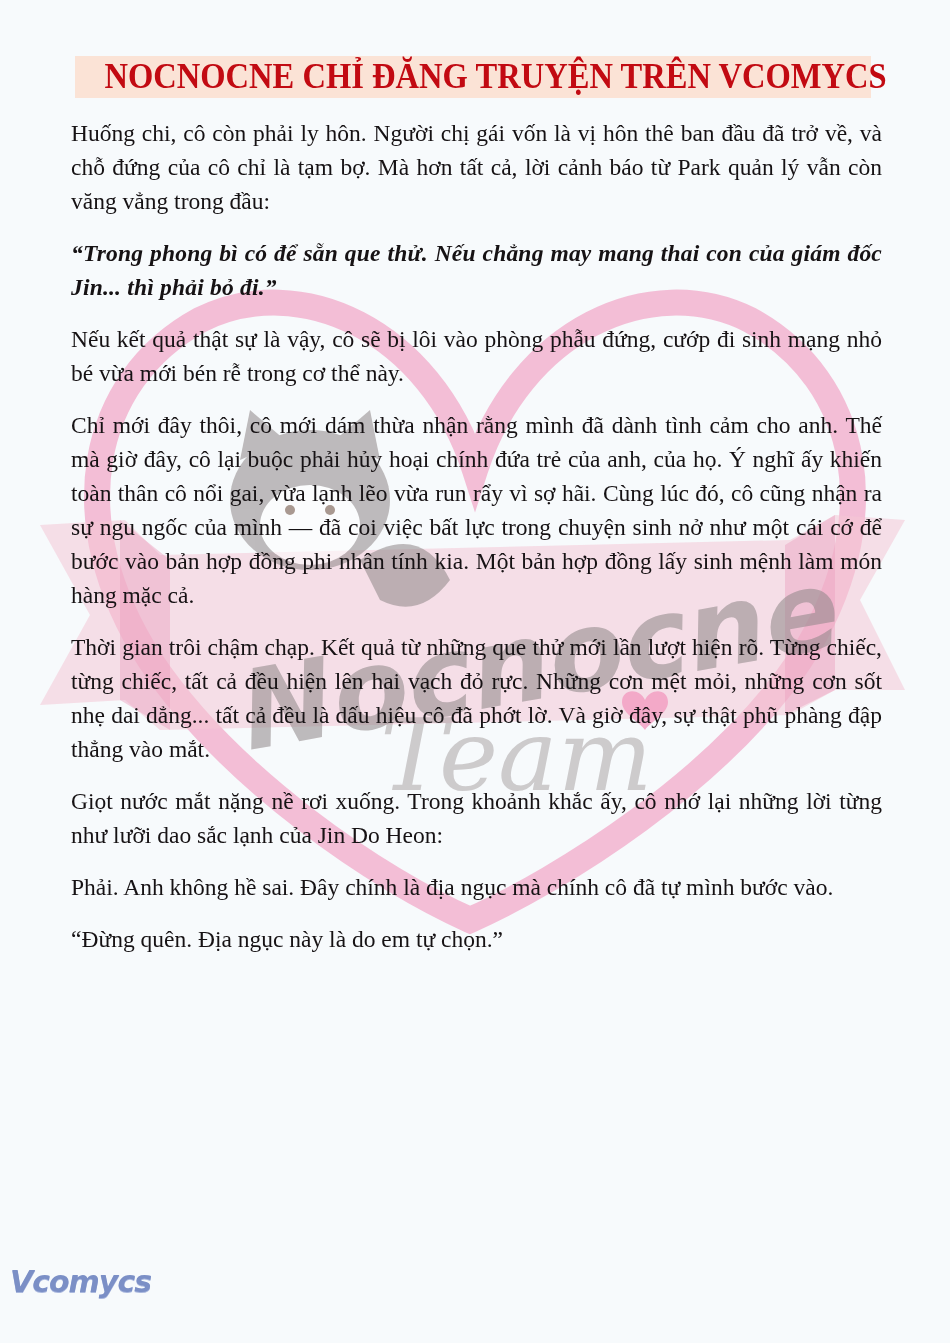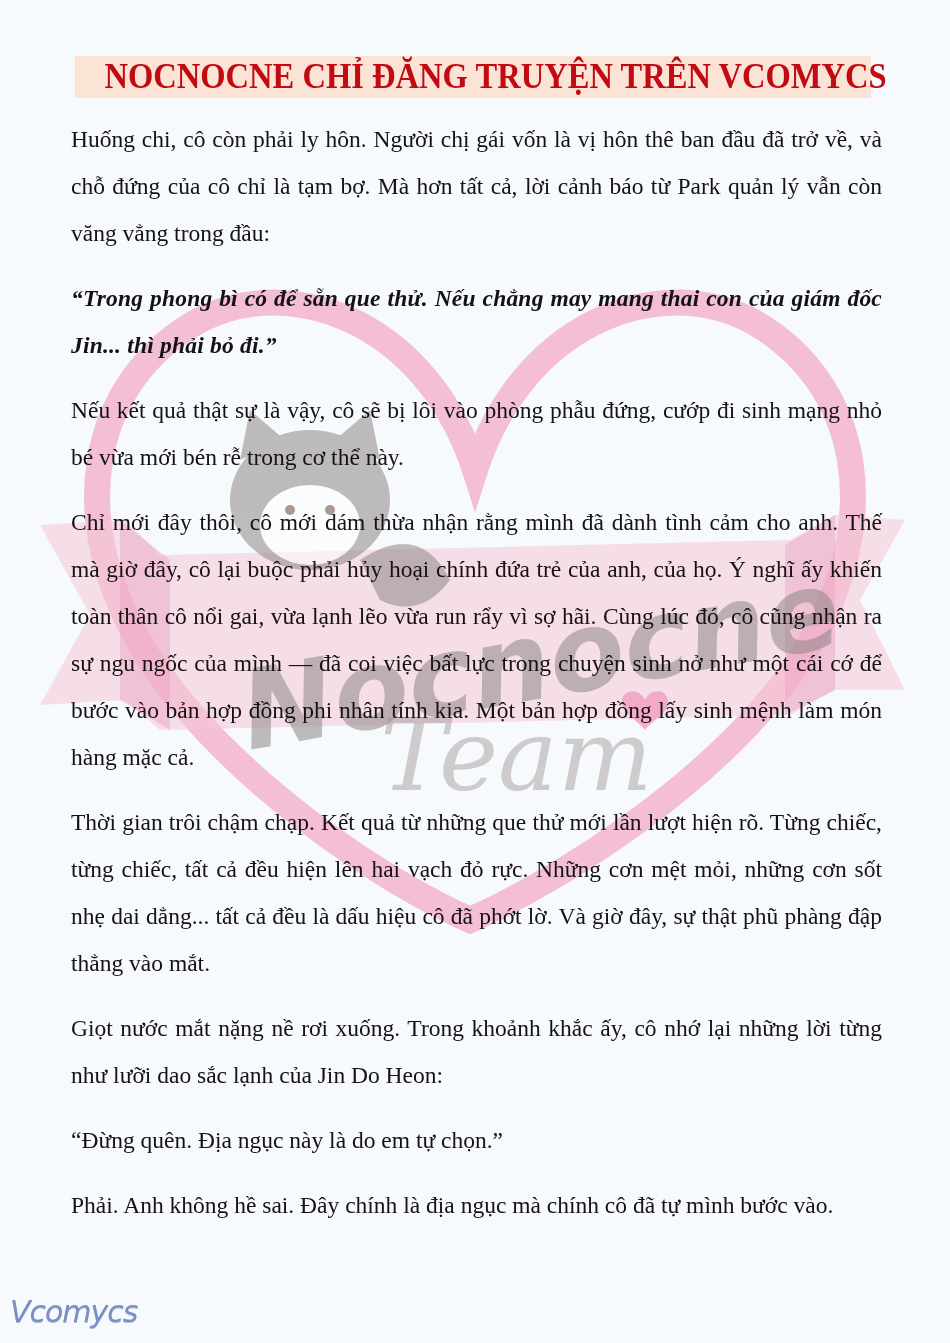--- a/index.html
+++ b/index.html
@@ -16,28 +16,28 @@
     background: #fbe3d6;
     display: flex; align-items: center; justify-content: flex-start;
   }
   .banner-text {
     color: #c20a12; font-weight: bold; font-size: 35px; letter-spacing: 0px;
     font-family: "Liberation Serif", serif;
     transform: scaleX(0.93); white-space: nowrap;
   }
   .content {
     position: absolute; left: 71px; top: 116px; width: 811px;
-    color: #161214; font-size: 23.5px; line-height: 47px;
+    color: #161214; font-size: 23.5px; line-height: 34px;
     text-align: justify;
   }
   .content p { margin: 0 0 18px 0; }
   .content p.italic { font-style: italic; font-weight: bold; letter-spacing: 0.2px; }
   .logo {
-    position: absolute; left: 10px; top: 1294px; height: 40px;
-    font-family: "DejaVu Sans", sans-serif; font-style: italic; font-weight: normal;
+    position: absolute; left: 10px; top: 1264px; height: 40px;
+    font-family: "DejaVu Sans", sans-serif; font-style: italic; font-weight: bold;
     font-size: 30px; color: #7b8fc6; letter-spacing: -1px;
     text-shadow: 0 1px 0 #aab8de;
   }
 </style>
 </head>
 <body>
 
 <div class="page">
 
   <svg class="watermark" viewBox="0 0 950 1343" xmlns="http://www.w3.org/2000/svg">
@@ -68,18 +68,18 @@
     <span class="banner-text">NOCNOCNE CHỈ ĐĂNG TRUYỆN TRÊN VCOMYCS</span>
   </div>
 
   <div class="content">
     <p>Huống chi, cô còn phải ly hôn. Người chị gái vốn là vị hôn thê ban đầu đã trở về, và chỗ đứng của cô chỉ là tạm bợ. Mà hơn tất cả, lời cảnh báo từ Park quản lý vẫn còn văng vẳng trong đầu:</p>
     <p class="italic">“Trong phong bì có để sẵn que thử. Nếu chẳng may mang thai con của giám đốc Jin... thì phải bỏ đi.”</p>
     <p>Nếu kết quả thật sự là vậy, cô sẽ bị lôi vào phòng phẫu đứng, cướp đi sinh mạng nhỏ bé vừa mới bén rễ trong cơ thể này.</p>
     <p>Chỉ mới đây thôi, cô mới dám thừa nhận rằng mình đã dành tình cảm cho anh. Thế mà giờ đây, cô lại buộc phải hủy hoại chính đứa trẻ của anh, của họ. Ý nghĩ ấy khiến toàn thân cô nổi gai, vừa lạnh lẽo vừa run rẩy vì sợ hãi. Cùng lúc đó, cô cũng nhận ra sự ngu ngốc của mình — đã coi việc bất lực trong chuyện sinh nở như một cái cớ để bước vào bản hợp đồng phi nhân tính kia. Một bản hợp đồng lấy sinh mệnh làm món hàng mặc cả.</p>
     <p>Thời gian trôi chậm chạp. Kết quả từ những que thử mới lần lượt hiện rõ. Từng chiếc, từng chiếc, tất cả đều hiện lên hai vạch đỏ rực. Những cơn mệt mỏi, những cơn sốt nhẹ dai dẳng... tất cả đều là dấu hiệu cô đã phớt lờ. Và giờ đây, sự thật phũ phàng đập thẳng vào mắt.</p>
     <p>Giọt nước mắt nặng nề rơi xuống. Trong khoảnh khắc ấy, cô nhớ lại những lời từng như lưỡi dao sắc lạnh của Jin Do Heon:</p>
+    <p>Phải. Anh không hề sai. Đây chính là địa ngục mà chính cô đã tự mình bước vào.</p>
     <p>“Đừng quên. Địa ngục này là do em tự chọn.”</p>
-    <p>Phải. Anh không hề sai. Đây chính là địa ngục mà chính cô đã tự mình bước vào.</p>
   </div>
 
   <div class="logo">Vcomycs</div>
 </div>
 
 </body></html>

